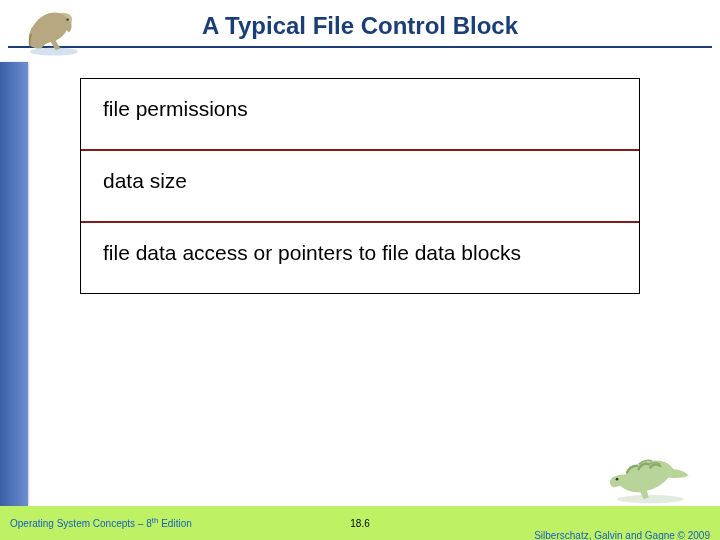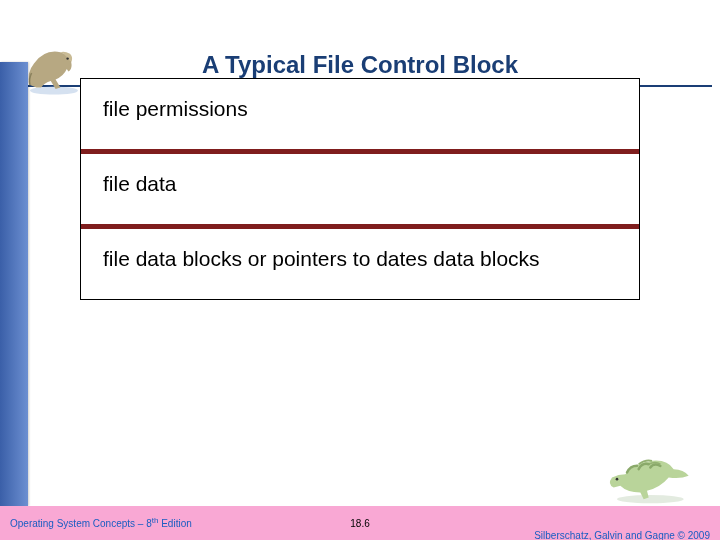--- a/index.html
+++ b/index.html
@@ -7,21 +7,20 @@
     width: 720px;
     height: 540px;
     background: #fff;
     font-family: Arial, Helvetica, sans-serif;
     position: relative;
     overflow: hidden;
   }
   .header-area {
     position: relative;
     padding-top: 8px;
-    margin-top: 39px;
   }
   .dino-left {
     position: absolute;
     left: 14px;
     top: 2px;
     width: 80px;
     height: 56px;
   }
   .title {
     text-align: center;
@@ -51,32 +50,32 @@
     top: 78px;
     bottom: 58px;
   }
   .fcb-table {
     width: 560px;
     margin: 0 auto;
     border: 1px solid #000;
     background: #fff;
   }
   .fcb-row {
-    border-bottom: 5px solid #7f1d1d;
+    border-bottom: 2px solid #7f1d1d;
     padding: 18px 22px 28px 22px;
     font-size: 21px;
     color: #000;
     font-family: "Segoe UI", Arial, sans-serif;
   }
   .fcb-row:last-child { border-bottom: none; }
   .footer {
     position: absolute;
     left: 0; right: 0; bottom: 0;
     height: 34px;
-    background: #f9a8d4;
+    background: #bef264;
     display: flex;
     align-items: center;
     justify-content: space-between;
     padding: 0 10px;
     font-size: 10px;
   }
   .footer-left { color: #1a5dc2; }
   .footer-left sup { font-size: 8px; }
   .footer-center { color: #000; position: absolute; left: 50%; transform: translateX(-50%); }
   .footer-right { color: #1a5dc2; text-align: center; margin-top: 25px; }
@@ -101,22 +100,22 @@
   </svg>
   <div class="title">A Typical File Control Block</div>
   <div class="title-rule"></div>
 </div>
 
 <div class="sidebar"></div>
 
 <div class="content">
   <div class="fcb-table">
     <div class="fcb-row">file permissions</div>
-    <div class="fcb-row">file data</div>
-    <div class="fcb-row">file data blocks or pointers to dates data blocks</div>
+    <div class="fcb-row">data size</div>
+    <div class="fcb-row">file data access or pointers to file data blocks</div>
   </div>
 </div>
 
 <svg class="dino-right" viewBox="0 0 120 74">
   <ellipse cx="58" cy="66" rx="40" ry="5" fill="#c7d8c2" opacity="0.5"></ellipse>
   <path d="M12 40 Q6 48 14 52 L22 50 Q30 58 46 58 L50 66 L56 64 L54 56 Q70 52 80 40 Q94 42 104 38 Q98 30 86 30 Q78 18 60 20 Q40 22 28 36 Q20 36 12 40 Z" fill="#b9d49a"></path>
   <path d="M60 20 Q52 18 44 24 M70 24 Q64 20 56 24" stroke="#93b172" stroke-width="2" fill="none"></path>
   <circle cx="18" cy="42" r="1.6" fill="#333"></circle>
   <path d="M30 34 Q34 26 42 26 M44 30 Q48 22 56 24 M58 28 Q62 22 70 26" stroke="#8aa96a" stroke-width="3" fill="none" stroke-linecap="round"></path>
 </svg>

